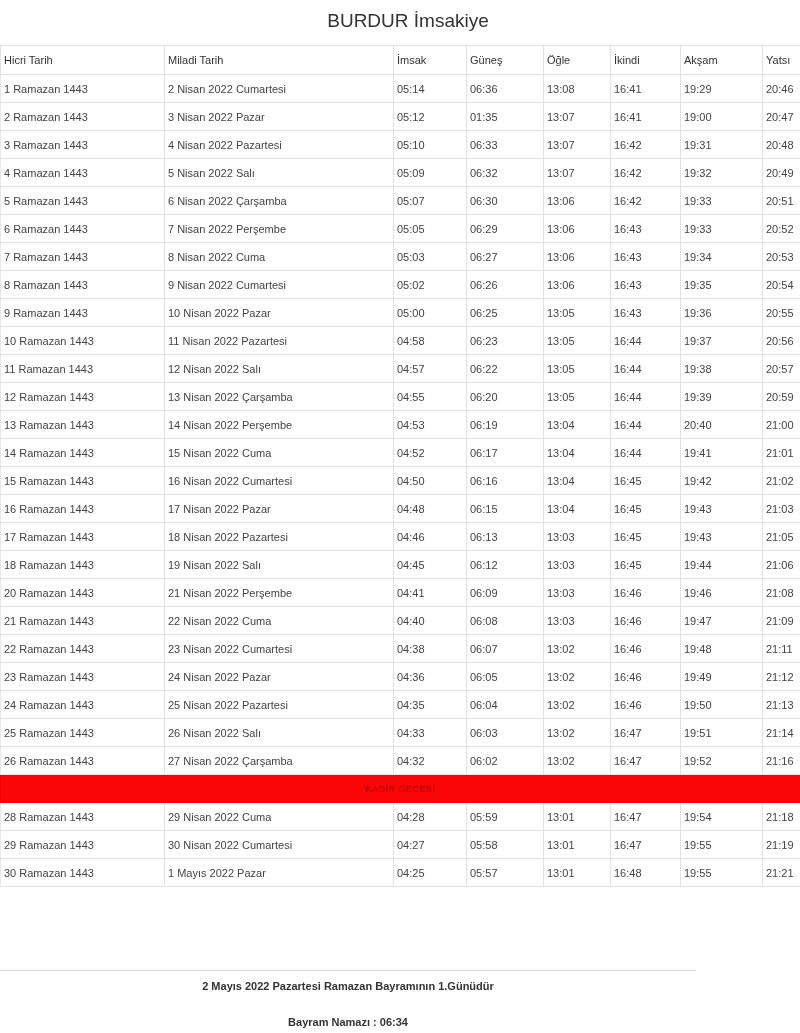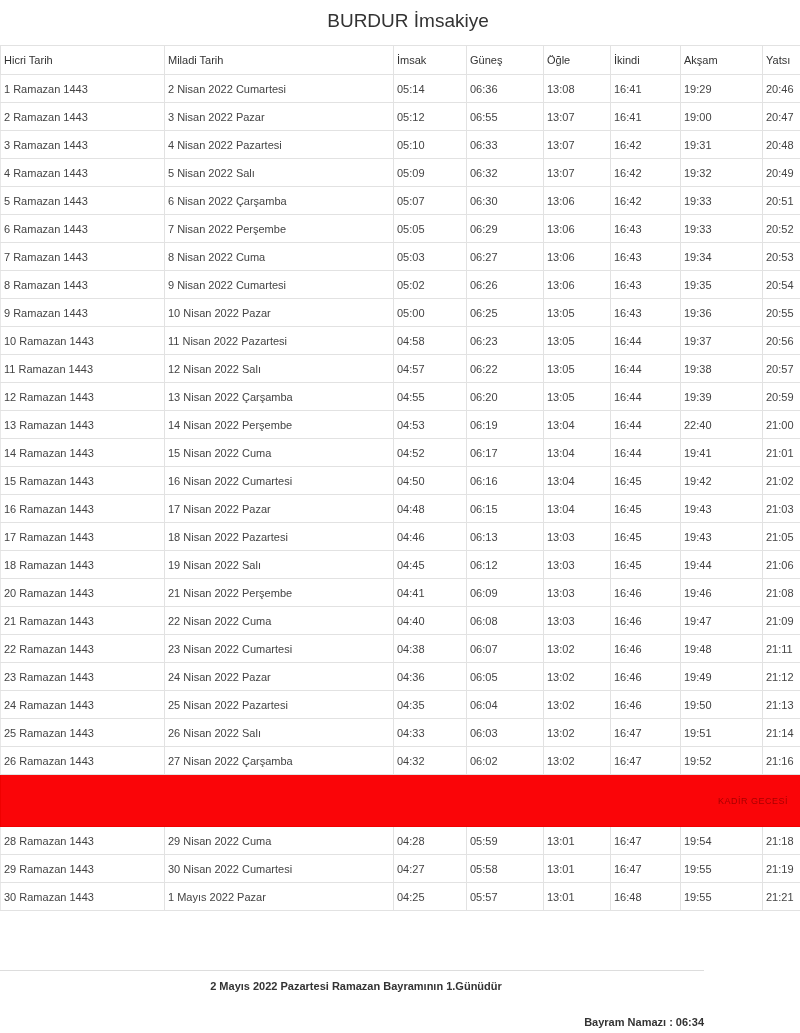--- a/index.html
+++ b/index.html
@@ -28,34 +28,34 @@
     font-weight: normal;
     color: #444444;
     white-space: nowrap;
     overflow: hidden;
   }
   table.imsakiye th { height: 28px; color: #333333; }
   table.imsakiye td { border-left: 1px solid #e8e8e8; }
   tr.kadir td {
     background: #fa0508;
     color: #a80000;
-    text-align: right;
+    text-align: center;
     font-size: 9px;
     letter-spacing: 0.5px;
     height: 27px;
     border: 1px solid #f00000;
-    padding: 12px;
+    padding: 0;
   }
   .footer {
     position: absolute; left: 0; top: 970px; width: 696px;
     border-top: 1px solid #dddddd;
-    text-align: center; font-size: 11px; color: #333333; padding-left: 8px;
+    text-align: center; font-size: 11px; color: #333333;
   }
   .footer .line1 { margin-top: 7px; line-height: 16px; font-weight: bold; }
-  .footer .line2 { margin-top: 20px; line-height: 16px; font-weight: bold; text-align: right; }
+  .footer .line2 { margin-top: 20px; line-height: 16px; font-weight: bold; }
 </style>
 </head>
 <body>
 
 <div class="title">BURDUR İmsakiye</div>
 
 <table class="imsakiye">
   <colgroup>
     <col style="width:164px">
     <col style="width:229px">
@@ -86,21 +86,21 @@
         <td>06:36</td>
         <td>13:08</td>
         <td>16:41</td>
         <td>19:29</td>
         <td>20:46</td>
       </tr>
       <tr>
         <td>2 Ramazan 1443</td>
         <td>3 Nisan 2022 Pazar</td>
         <td>05:12</td>
-        <td>06:55</td>
+        <td>01:35</td>
         <td>13:07</td>
         <td>16:41</td>
         <td>19:00</td>
         <td>20:47</td>
       </tr>
       <tr>
         <td>3 Ramazan 1443</td>
         <td>4 Nisan 2022 Pazartesi</td>
         <td>05:10</td>
         <td>06:33</td>
@@ -199,21 +199,21 @@
         <td>19:39</td>
         <td>20:59</td>
       </tr>
       <tr>
         <td>13 Ramazan 1443</td>
         <td>14 Nisan 2022 Perşembe</td>
         <td>04:53</td>
         <td>06:19</td>
         <td>13:04</td>
         <td>16:44</td>
-        <td>22:40</td>
+        <td>20:40</td>
         <td>21:00</td>
       </tr>
       <tr>
         <td>14 Ramazan 1443</td>
         <td>15 Nisan 2022 Cuma</td>
         <td>04:52</td>
         <td>06:17</td>
         <td>13:04</td>
         <td>16:44</td>
         <td>19:41</td>

